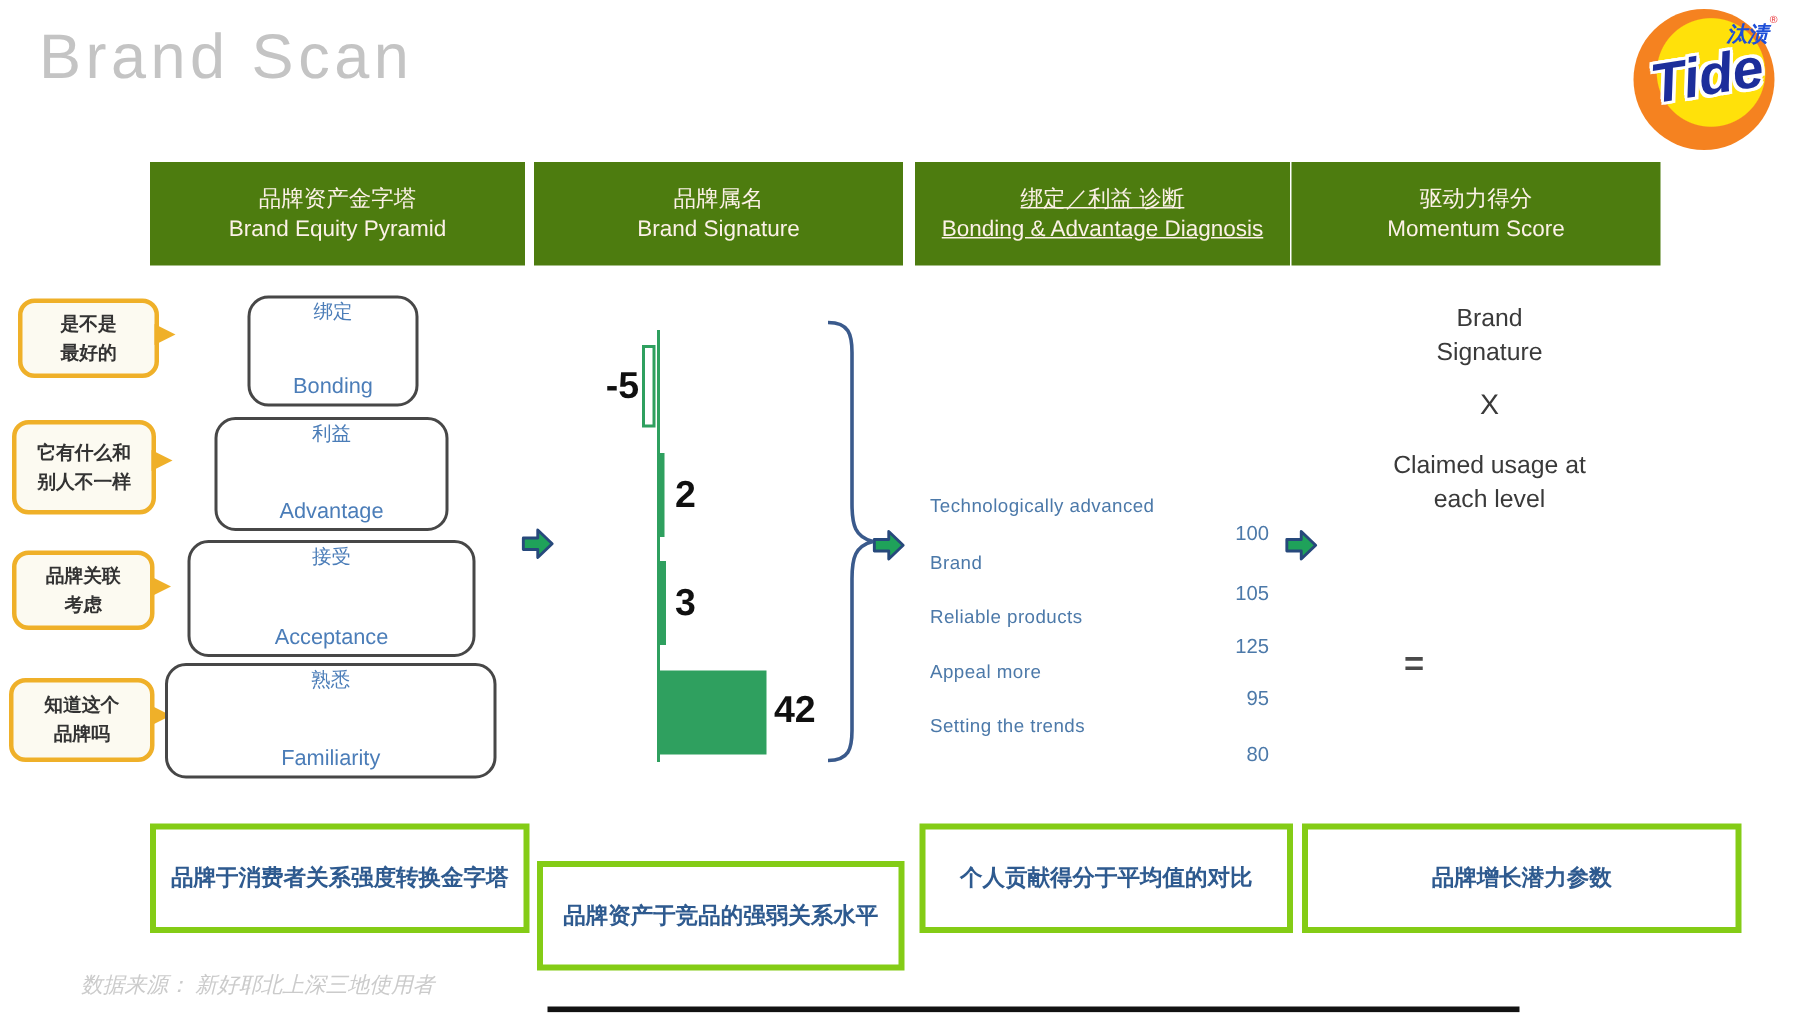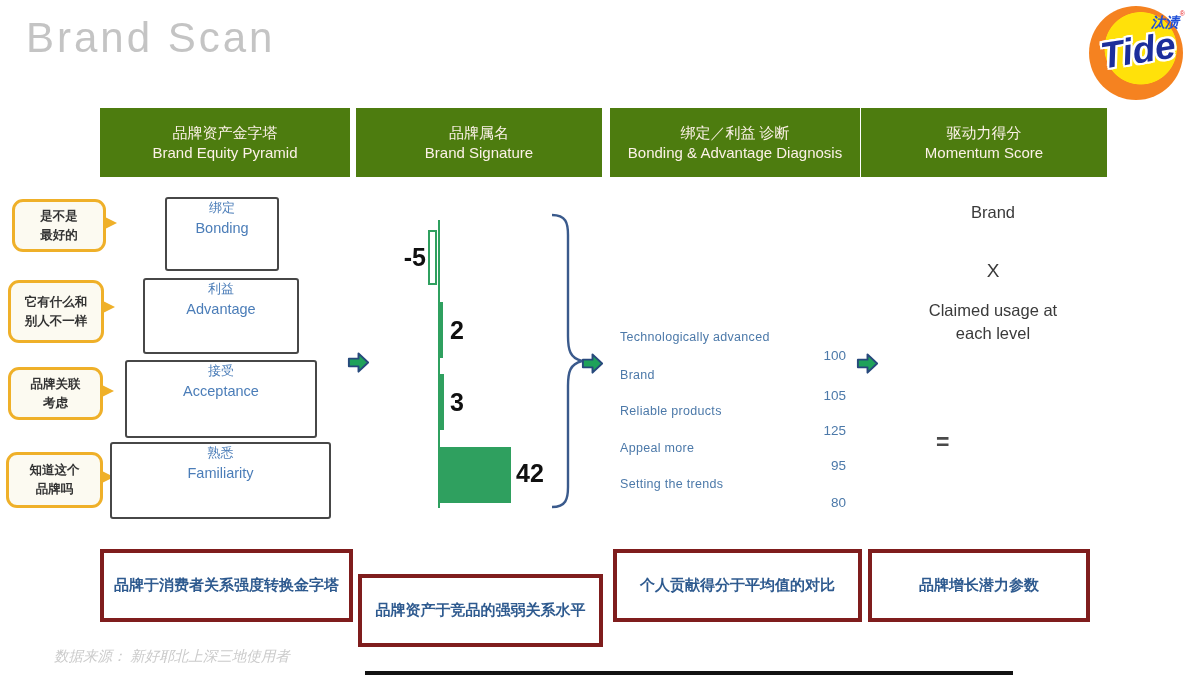--- a/index.html
+++ b/index.html
@@ -19,22 +19,22 @@
   .hdr{position:absolute;top:108px;height:69px;background:#4d7c0f;color:#FCF1E7;
        display:flex;flex-direction:column;align-items:center;justify-content:center;
        text-align:center;font-size:15px;line-height:1.32;padding:2px 8px;box-sizing:border-box;}
   
   .bubble{position:absolute;background:#FCFAF1;border:3.5px solid #EFB029;border-radius:11px;
        display:flex;flex-direction:column;align-items:center;justify-content:center;
        font-size:12.5px;font-weight:700;color:#333;line-height:1.5;text-align:center;box-sizing:border-box;}
   .tail{position:absolute;right:-14px;top:30%;width:0;height:0;
        border-top:7px solid transparent;border-bottom:7px solid transparent;border-left:14px solid #EFB029;}
   
-  .pyr{position:absolute;background:#fff;border:2px solid #474747;border-radius:3px;
-       display:flex;flex-direction:column;align-items:center;justify-content:flex-start;
+  .pyr{position:absolute;background:#fff;border:2px solid #474747;border-radius:14px;
+       display:flex;flex-direction:column;align-items:center;justify-content:space-between;
        color:#4B7DB8;text-align:center;line-height:1.45;box-sizing:border-box;}
   .pyr .cn{font-size:13px;}
   .pyr .en{font-size:14.5px;}
   
   .axis{position:absolute;left:438px;top:220px;width:2px;height:288px;background:#2FA05F;}
   .bar{position:absolute;background:#2FA05F;}
   .bar.neg{background:#fff;border:2px solid #2FA05F;box-sizing:border-box;}
   .blabel{position:absolute;font-weight:700;font-size:25px;color:#101010;}
   .brace{position:absolute;left:550px;top:213px;}
   .flow-arrow{position:absolute;width:25px;height:25px;}
@@ -42,21 +42,21 @@
   .attr{position:absolute;left:620px;color:#4C79A9;font-size:12.5px;letter-spacing:.3px;}
   .score{position:absolute;left:800px;width:46px;text-align:right;color:#4C79A9;font-size:13.5px;}
   
   .mtext{position:absolute;color:#3A3A3A;font-size:16.5px;text-align:center;line-height:1.4;}
   .equals{position:absolute;left:936px;top:429px;font-size:23px;font-weight:700;color:#4A4A4A;}
   .sbox{position:absolute;left:980px;top:407px;width:108px;height:76px;
         background:linear-gradient(180deg,#FBFBFB 0%,#ECECEC 55%,#DCDCDC 100%);
         border:1px solid #CFCFCF;display:flex;align-items:center;justify-content:center;
         font-size:31px;color:#2E6DA8;box-sizing:border-box;}
   
-  .fbox{position:absolute;top:549px;height:73px;border:4px solid #7f1d1d;background:#fff;
+  .fbox{position:absolute;top:549px;height:73px;border:4px solid #84cc16;background:#fff;
         display:flex;align-items:center;justify-content:center;text-align:center;
         font-size:15px;font-weight:700;color:#2E5A8F;box-sizing:border-box;padding:0 8px;}
   .source{position:absolute;left:54px;top:647px;font-size:14.5px;font-style:italic;color:#CBCBCB;
         font-family:"Liberation Serif",serif;}
   .bottom-bar{position:absolute;left:365px;top:671px;width:648px;height:4px;background:#121212;}
 </style>
 </head>
 <body>
 
 <div class="slide">
@@ -71,21 +71,21 @@
   </div>
 
   <div class="hdr" style="left:100px;width:250px;">
     <span>品牌资产金字塔</span>
     <span>Brand Equity Pyramid</span>
   </div>
   <div class="hdr" style="left:356px;width:246px;">
     <span>品牌属名</span>
     <span>Brand Signature</span>
   </div>
-  <div class="hdr" style="left:610px;width:250px;">
+  <div class="hdr" style="left:610px;width:250px;text-decoration:underline;">
     <span>绑定／利益 诊断</span>
     <span>Bonding &amp; Advantage Diagnosis</span>
   </div>
   <div class="hdr" style="left:861px;width:246px;">
     <span>驱动力得分</span>
     <span>Momentum Score</span>
   </div>
 
   <div class="bubble" style="left:12px;top:199px;width:94px;height:53px;">
     <span>是不是</span>
@@ -155,28 +155,29 @@
   <div class="attr" style="top:441px;">Appeal more</div>
   <div class="attr" style="top:477px;">Setting the trends</div>
   <div class="score" style="top:348px;">100</div>
   <div class="score" style="top:388px;">105</div>
   <div class="score" style="top:423px;">125</div>
   <div class="score" style="top:458px;">95</div>
   <div class="score" style="top:495px;">80</div>
 
   <div class="mtext" style="left:920px;top:201px;width:146px;">
     <div>Brand</div>
+    <div>Signature</div>
   </div>
   <div class="mtext" style="left:920px;top:258px;width:146px;font-size:19px;">X</div>
   <div class="mtext" style="left:898px;top:299px;width:190px;">
     <div>Claimed usage at</div>
     <div>each level</div>
   </div>
   <div class="equals">=</div>
 
   <div class="fbox" style="left:100px;width:253px;">品牌于消费者关系强度转换金字塔</div>
   <div class="fbox" style="left:358px;width:245px;margin-top:25px;">品牌资产于竞品的强弱关系水平</div>
   <div class="fbox" style="left:613px;width:249px;">个人贡献得分于平均值的对比</div>
-  <div class="fbox" style="left:868px;width:222px;">品牌增长潜力参数</div>
+  <div class="fbox" style="left:868px;width:293px;">品牌增长潜力参数</div>
 
   <div class="source">数据来源： 新好耶北上深三地使用者</div>
   <div class="bottom-bar"></div>
 </div>
 
 </body></html>

